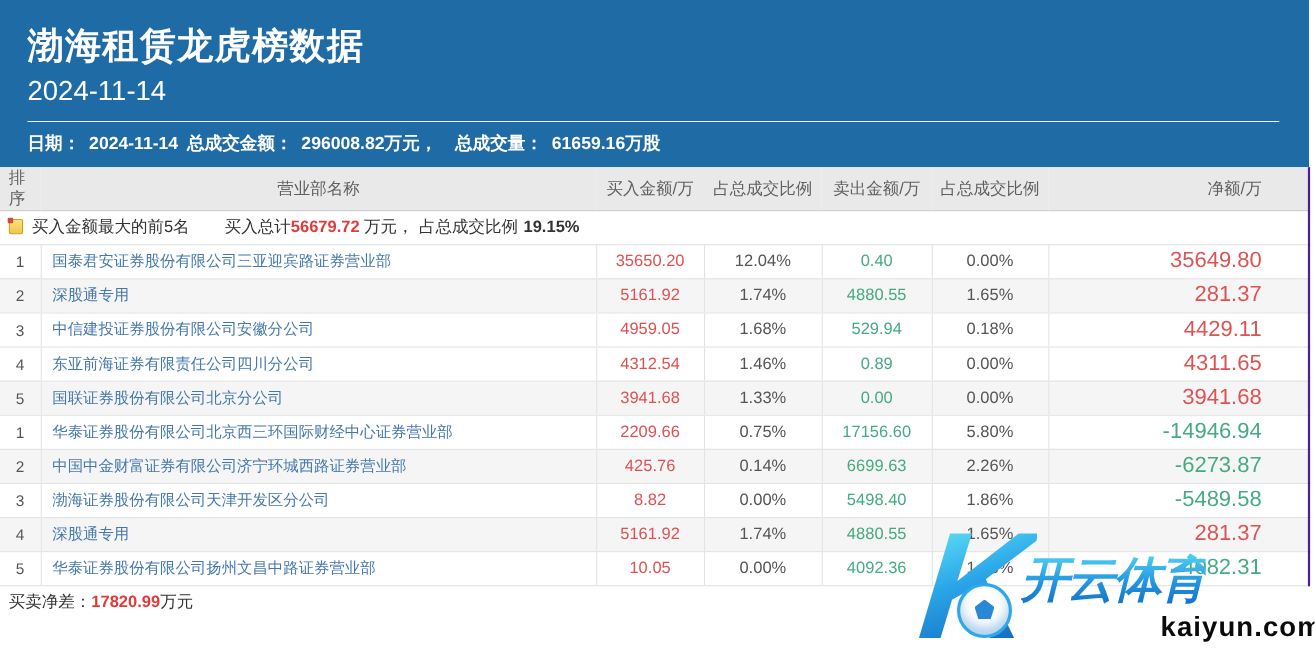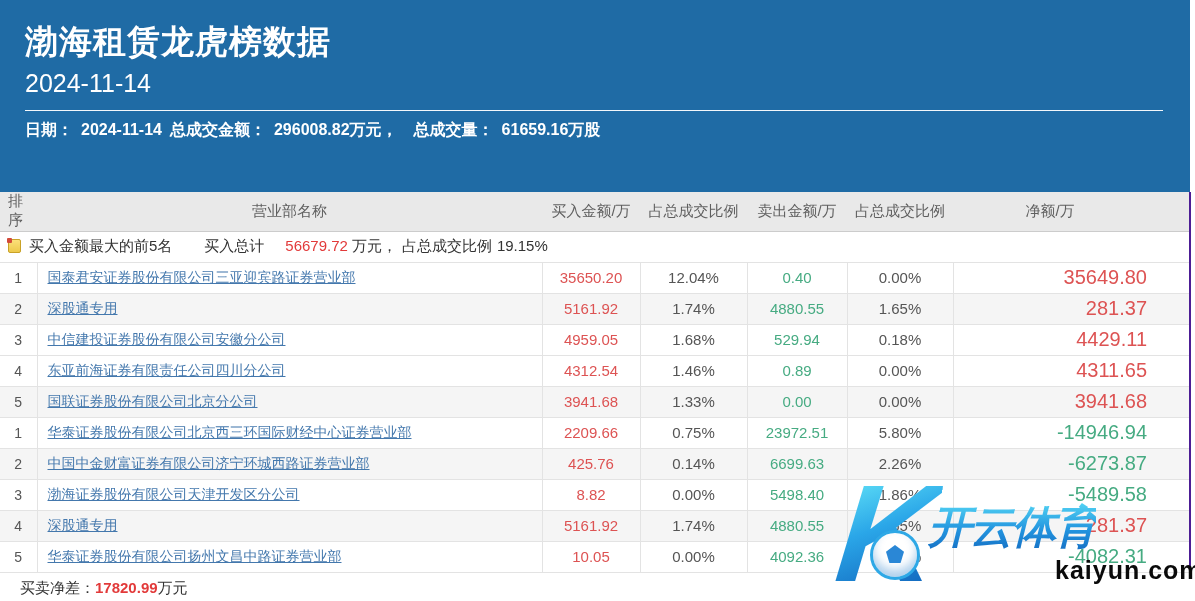--- a/index.html
+++ b/index.html
@@ -4,69 +4,69 @@
 <style>
   * { margin:0; padding:0; box-sizing:border-box; }
   html,body { width:1195px; height:601px; }
   body {
     font-family:"Liberation Sans","DejaVu Sans",sans-serif;
     background:#fff; position:relative; overflow:hidden;
   }
   .page { width:1190px; }
 
   
-  .hero { height:192px; background:var(--header-blue,#1f6ba5); color:#fff; }
+  .hero { height:152px; background:var(--header-blue,#1f6ba5); color:#fff; }
   .hero-title { padding:20px 0 0 25px; font-size:33px; font-weight:bold; letter-spacing:1px; }
   .hero-date  { padding:4px 0 0 25px; font-size:25px; }
   .hero-line  { margin:12px 27px 0 25px; border-top:1px solid rgba(255,255,255,.95); }
   .summary    { padding:9px 0 0 25px; font-size:16px; font-weight:bold; }
   .summary span { margin-right:8px; }
   .summary .gap-big { margin-right:16px; }
 
   
   table { width:1190px; border-collapse:collapse; table-layout:fixed; border-right:2px solid #4c1d95; }
   thead th {
     height:39px; background:#e9e9e9; color:#5f5f5f; font-weight:normal;
     font-size:15px; border-bottom:1px solid #cccccc; text-align:center;
   }
   thead th.h-rank { text-align:left; padding-left:8px; }
-  thead th.h-net  { padding-right:42px; }
+  thead th.h-net  { text-align:right; padding-right:42px; }
   tbody td { height:31px; border-bottom:1px solid #e3e3e3; font-size:14px; }
   tr.data-row td + td { border-left:1px solid #e3e3e3; }
   tr.shaded td { background:#f5f5f5; }
   td.cell-rank { text-align:center; color:#555; }
-  td.cell-name { padding-left:10px; color:var(--name-blue,#4478ad); overflow:hidden; white-space:nowrap;text-decoration:underline; }
+  td.cell-name { padding-left:10px; color:var(--name-blue,#4478ad); overflow:hidden; white-space:nowrap; }
   td.cell-num  { text-align:center; font-size:15px; }
   td.cell-net  { text-align:right; padding-right:42px; font-size:20px; }
   .val-red   { color:var(--buy-red,#dd5353);margin-left:28px; }
   .val-green { color:var(--sell-green,#46ab82); }
   .val-gray  { color:#555; }
 
   
   td.sec-cell { padding-left:8px; color:#333; font-size:15px; background:#fff; }
   .note-icon {
     display:inline-block; width:13px; height:14px; margin:0 8px -2px 0;
     background:linear-gradient(180deg,#fbe07a,#edc94c);
     border:1px solid #c9a227; border-radius:2px; position:relative;
   }
   .note-icon::before {
     content:''; position:absolute; left:-2px; top:-2px; width:5px; height:5px;
     background:#d24a3a; border-radius:1px;
   }
   .sec-label { margin-right:32px; }
-  .sec-total-label { margin-right:21px; }
-  .sec-total { font-weight:normal; margin-right:4px; }
+  .sec-total-label { margin-right:0; }
+  .sec-total { font-weight:bold; margin-right:4px; }
   .sec-0 .sec-total { color:var(--buy-red-strong,#e23a3a); }
   .sec-1 .sec-total { color:var(--sell-green-strong,#2aa968); }
   .sec-suffix { margin-right:5px; }
   .sec-ratio-label { margin-right:5px; }
-  .sec-ratio { font-weight:normal; color:#333; }
-
-  
-  .footer { height:31px; line-height:30px; padding-left:20px; font-size:15px; color:#333; }
+  .sec-ratio { font-weight:bold; color:#333; }
+
+  
+  .footer { height:31px; line-height:30px; padding-left:8px; font-size:15px; color:#333; }
   .footer b { color:var(--buy-red-strong,#e23a3a); }
 
   
   .watermark { position:absolute; left:830px; top:470px; width:365px; height:131px; pointer-events:none; }
   .wm-k {
     position:absolute; left:8px; top:-6px; font-size:138px; line-height:1;
     font-weight:bold; font-style:italic; transform:skewX(-6deg);
     background:linear-gradient(160deg,#5fe0f7 10%,#2aa6e8 45%,#1266bd 90%);
     -webkit-background-clip:text; background-clip:text; color:transparent;
   }
@@ -173,21 +173,21 @@
           <td class="cell-num val-gray">1.33%</td>
           <td class="cell-num val-green">0.00</td>
           <td class="cell-num val-gray">0.00%</td>
           <td class="cell-net val-red">3941.68</td>
         </tr>
         <tr class="data-row">
           <td class="cell-rank">1</td>
           <td class="cell-name">华泰证券股份有限公司北京西三环国际财经中心证券营业部</td>
           <td class="cell-num val-red">2209.66</td>
           <td class="cell-num val-gray">0.75%</td>
-          <td class="cell-num val-green">23972.51</td>
+          <td class="cell-num val-green">17156.60</td>
           <td class="cell-num val-gray">5.80%</td>
           <td class="cell-net val-green">-14946.94</td>
         </tr>
         <tr class="data-row shaded">
           <td class="cell-rank">2</td>
           <td class="cell-name">中国中金财富证券有限公司济宁环城西路证券营业部</td>
           <td class="cell-num val-red">425.76</td>
           <td class="cell-num val-gray">0.14%</td>
           <td class="cell-num val-green">6699.63</td>
           <td class="cell-num val-gray">2.26%</td>

